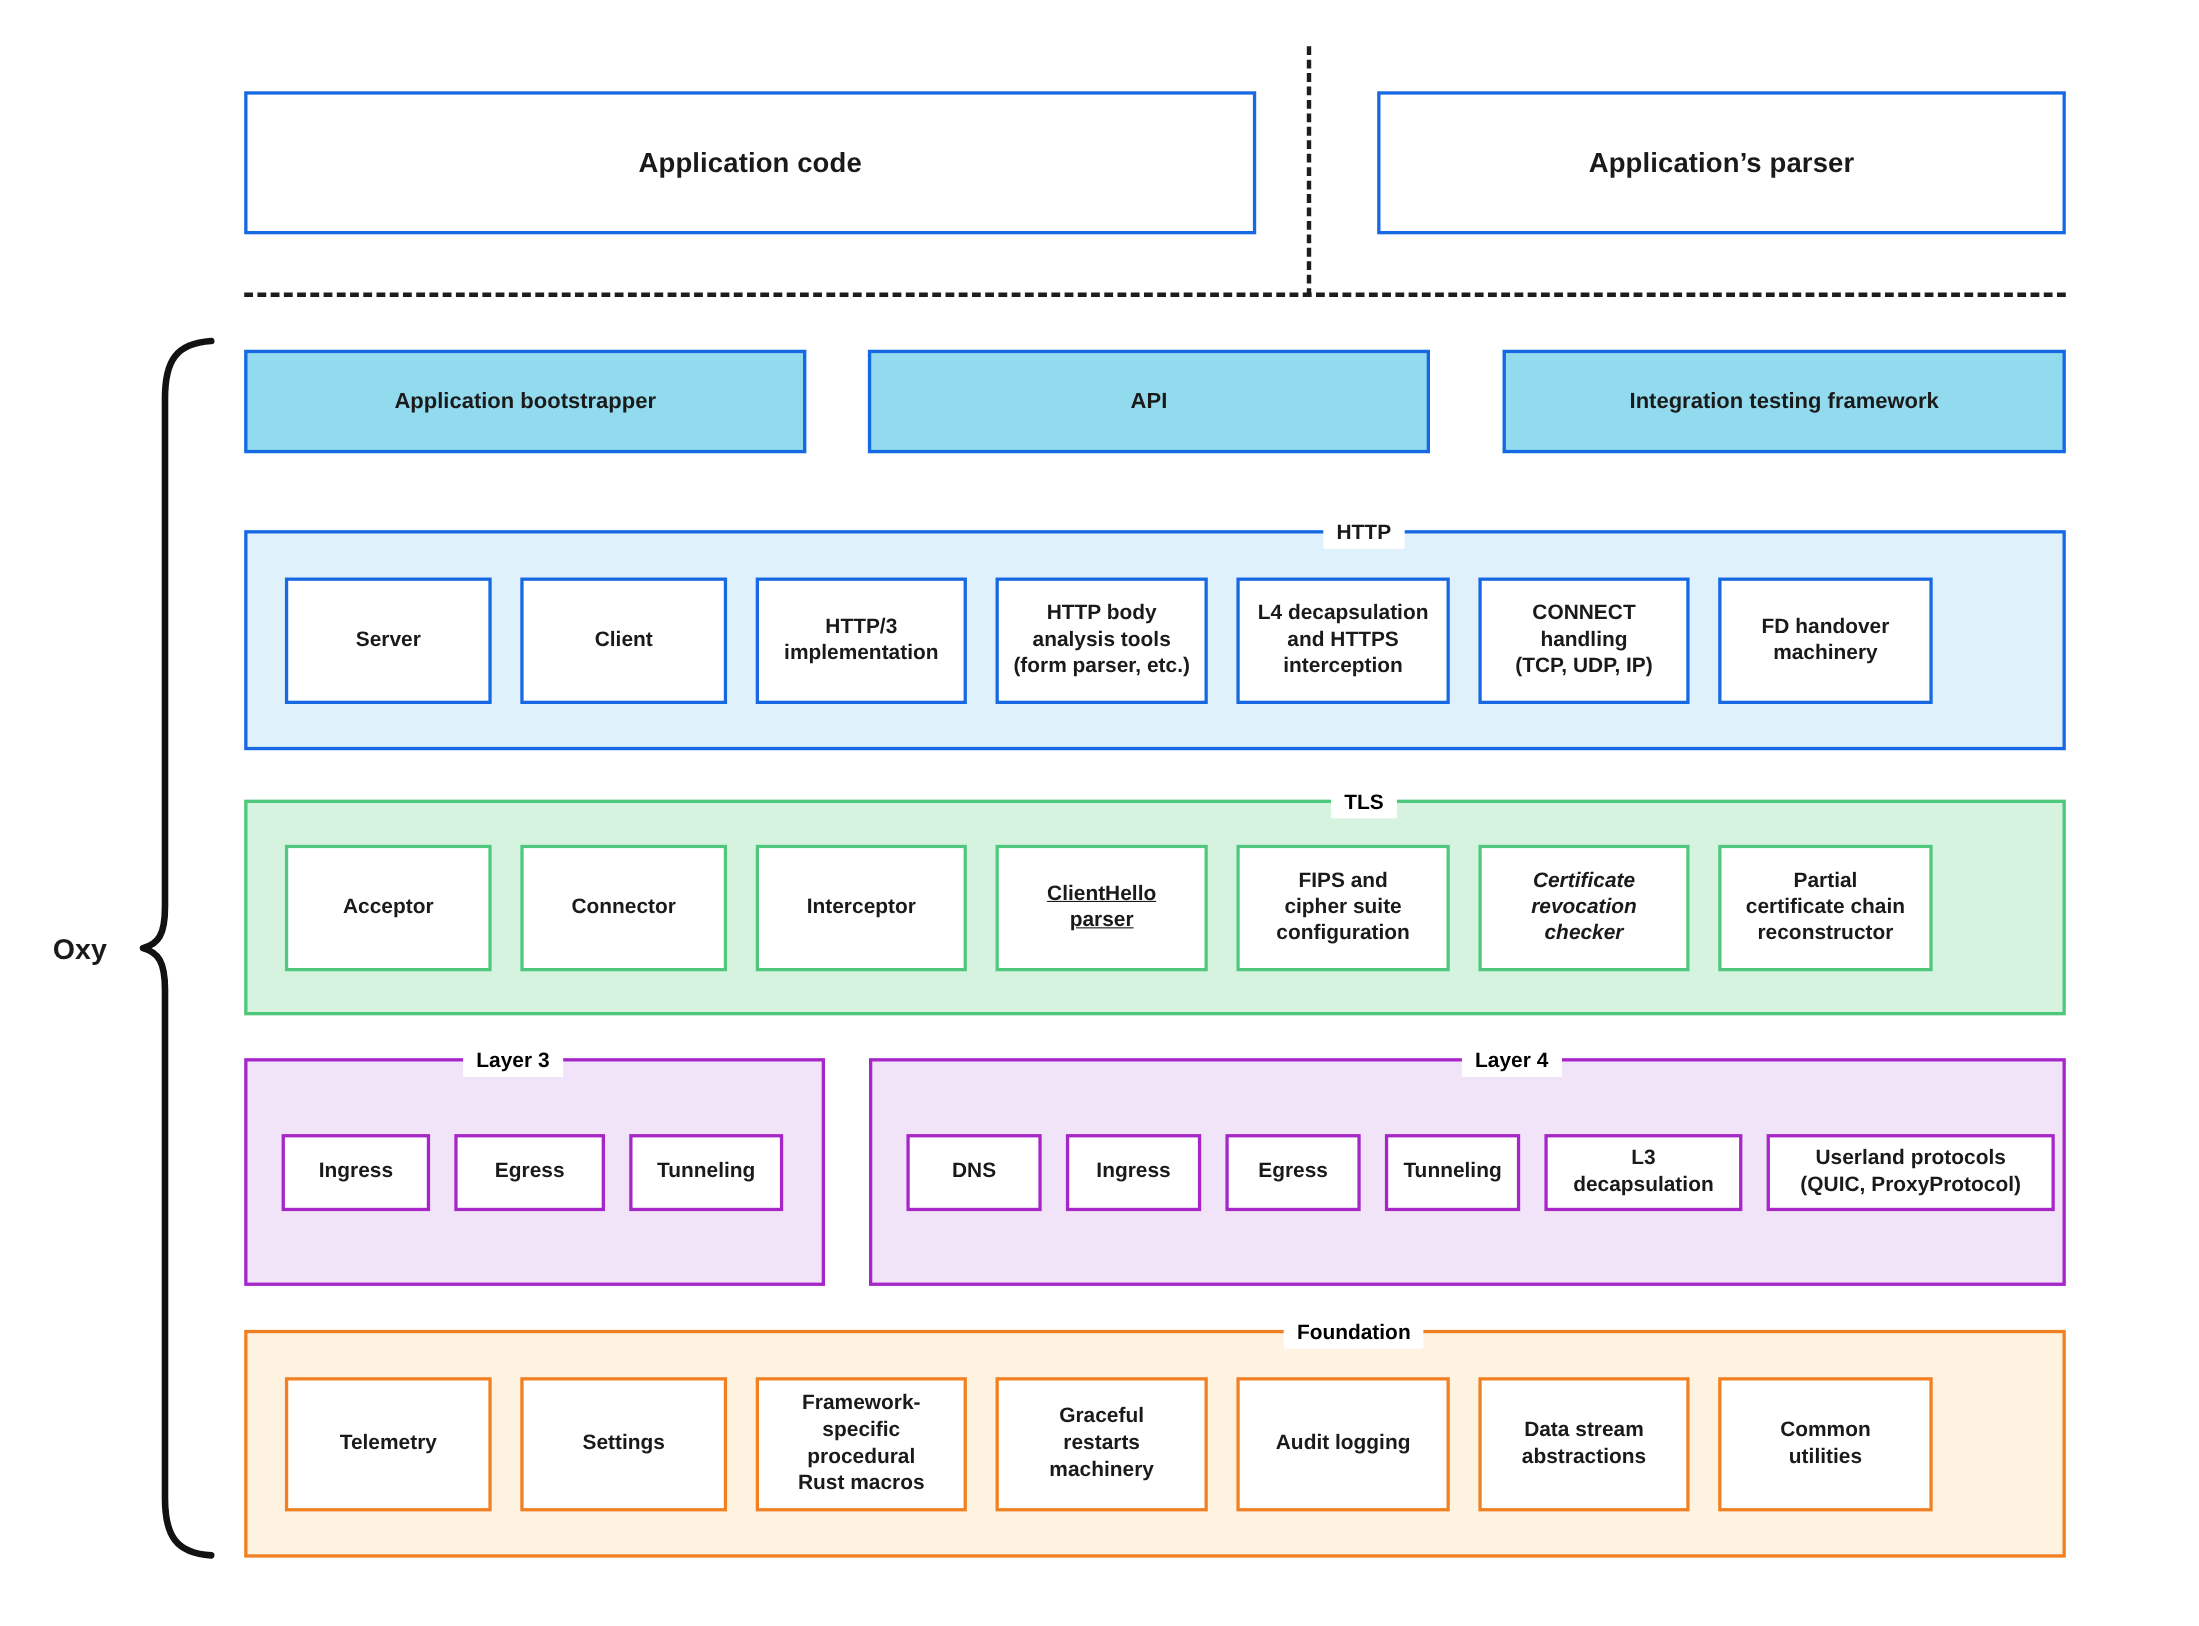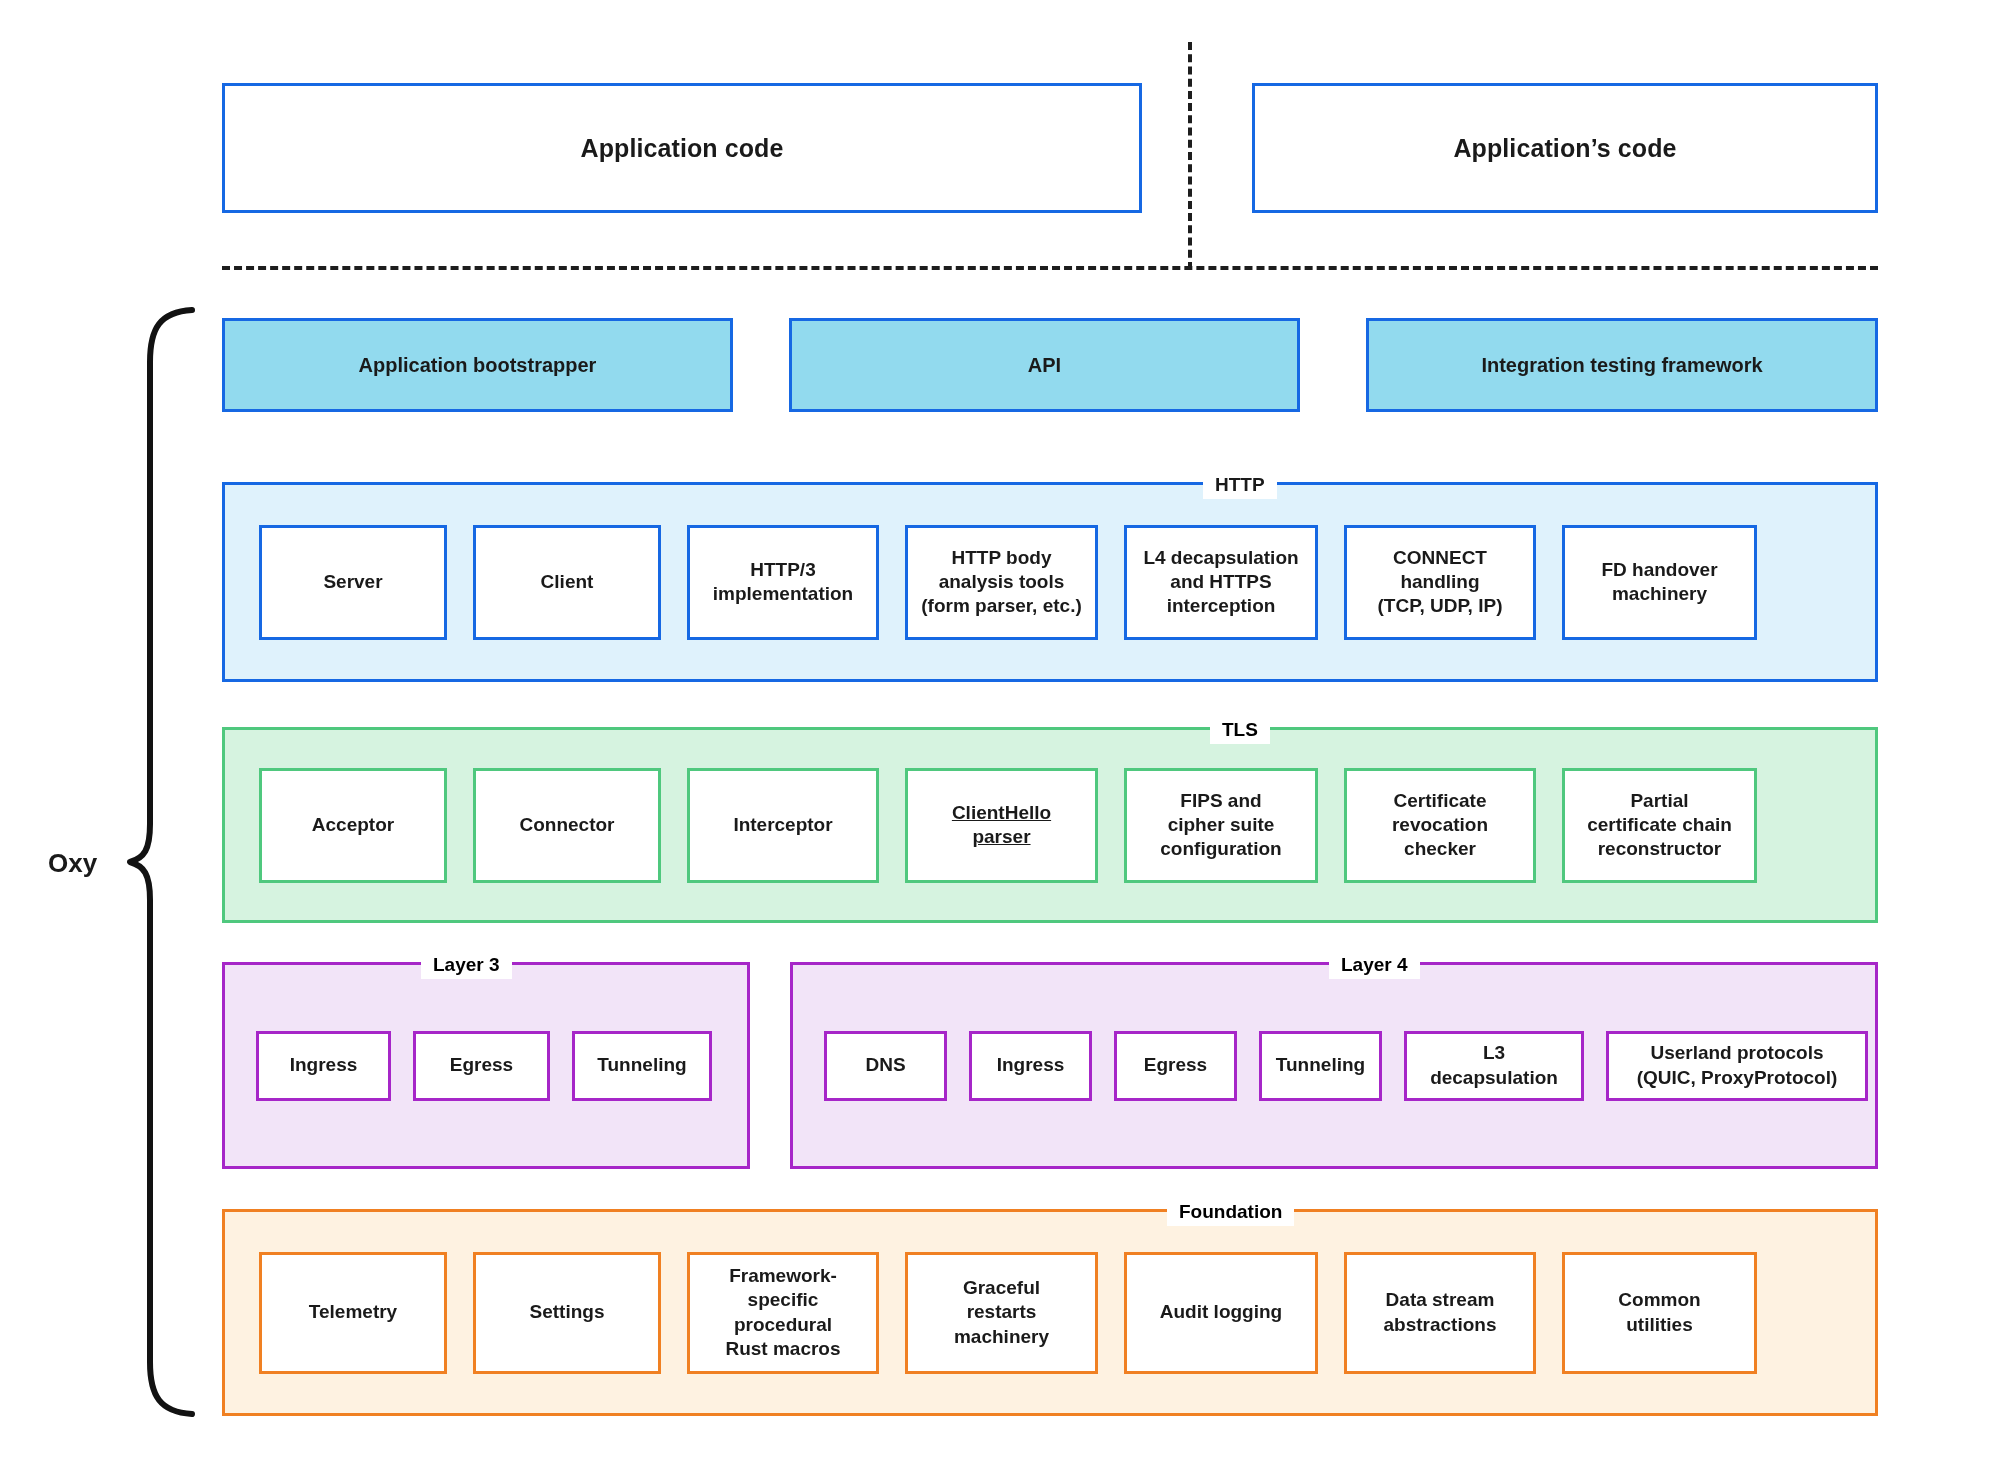--- a/index.html
+++ b/index.html
@@ -123,21 +123,21 @@
 </head>
 <body>
 
 <div id="canvas">
 
   <div class="abs topbox" style="left:222px; top:83px; width:920px; height:130px;">
     <span>Application code</span>
   </div>
 
   <div class="abs topbox" style="left:1252px; top:83px; width:626px; height:130px;">
-    <span>Application’s code</span>
+    <span>Application’s parser</span>
   </div>
 
   <div class="abs dash-v" style="left:1188px; top:42px; height:228px;"></div>
 
   <div class="abs dash-h" style="left:222px; top:266px; width:1656px;"></div>
 
   <div class="abs cyanbox" style="left:222px; top:318px; width:511px; height:94px;">
     <span>Application bootstrapper</span>
   </div>
 
@@ -163,21 +163,21 @@
   </div>
 
   <div class="abs panel c-tls" style="left:222px; top:727px; width:1656px; height:196px;">
     <div class="panel-title" style="left:985px;">TLS</div>
     <div class="panel-inner" style="padding-left:34px; padding-right:34px; gap:26px;">
       <div class="cell tls" style="flex:0 0 188px; height:115px;">Acceptor</div>
       <div class="cell tls" style="flex:0 0 188px; height:115px;">Connector</div>
       <div class="cell tls" style="flex:0 0 192px; height:115px;">Interceptor</div>
       <div class="cell tls" style="flex:0 0 193px; height:115px;text-decoration:underline;">ClientHello<br>parser</div>
       <div class="cell tls" style="flex:0 0 194px; height:115px;">FIPS and<br>cipher suite<br>configuration</div>
-      <div class="cell tls" style="flex:0 0 192px; height:115px;">Certificate<br>revocation<br>checker</div>
+      <div class="cell tls" style="flex:0 0 192px; height:115px;font-style:italic;">Certificate<br>revocation<br>checker</div>
       <div class="cell tls" style="flex:0 0 195px; height:115px;">Partial<br>certificate chain<br>reconstructor</div>
     </div>
   </div>
 
   <div class="abs panel c-l34" style="left:222px; top:962px; width:528px; height:207px;">
     <div class="panel-title" style="left:196px;">Layer 3</div>
     <div class="panel-inner" style="padding-left:31px; padding-right:31px; gap:22px;">
       <div class="cell l34" style="flex:0 0 135px; height:70px;">Ingress</div>
       <div class="cell l34" style="flex:0 0 137px; height:70px;">Egress</div>
       <div class="cell l34" style="flex:0 0 140px; height:70px;">Tunneling</div>

